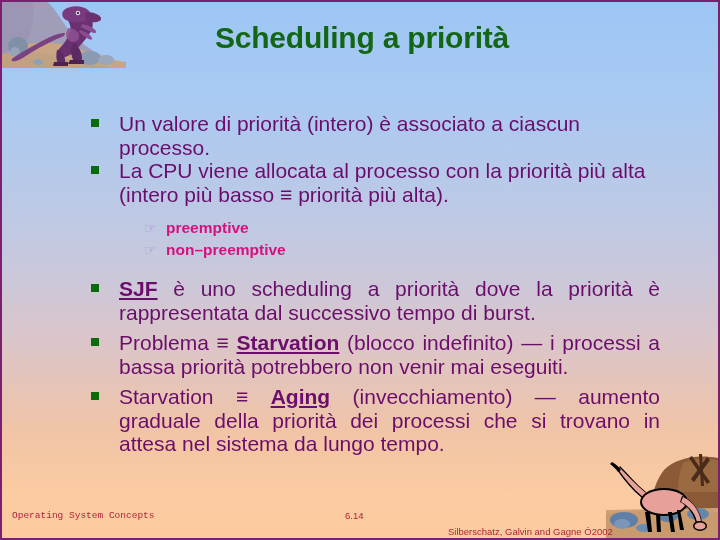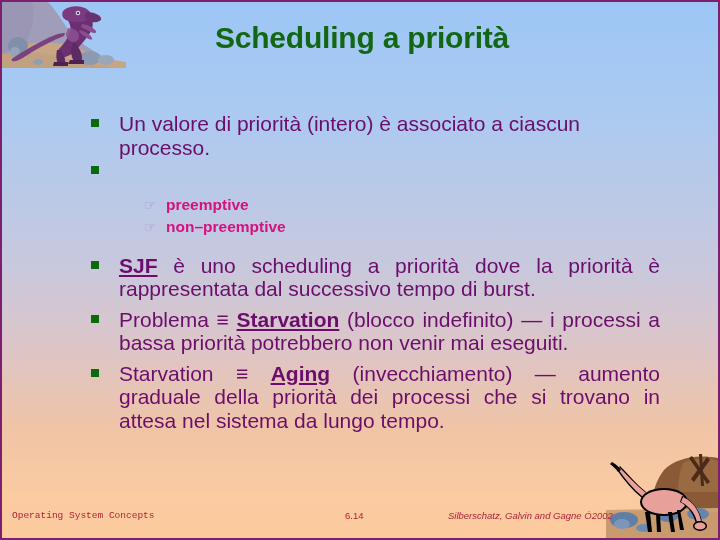--- a/index.html
+++ b/index.html
@@ -128,21 +128,21 @@
     position: absolute;
     left: 0;
     bottom: 14px;
     width: 720px;
     height: 14px;
     font-size: 9.5px;
     color: #b0243a;
   }
   #footer-left   { position: absolute; left: 10px;  top: 0; font-family: Liberation Mono, monospace; }
   #footer-center { position: absolute; left: 343px; top: 0; text-align: right; }
-  #footer-right  { position: absolute; left: 446px; top: 0; font-style: italic; }
+  #footer-right  { position: absolute; left: 446px; top: 16px; }
 </style>
 </head>
 <body>
 
 <div id="slide">
 
   <div id="art-topleft">
     <svg width="134" height="74" viewBox="0 0 134 74" xmlns="http://www.w3.org/2000/svg">
 
       <path d="M0,0 L58,0 C70,8 82,22 96,34 C108,44 122,52 134,56 L134,0 Z" fill="#9ea0c4" opacity="0"></path>
@@ -186,21 +186,22 @@
 
   <div id="body-area">
 
     <div class="lvl1 nojust">
       <span class="sq"></span>
       <span>Un  valore di priorità (intero) è associato a ciascun processo.</span>
     </div>
 
     <div class="lvl1 nojust">
       <span class="sq"></span>
-      <br>
+      <span>La   CPU   viene  allocata  al processo con la priorità più alta</span><br>
+      <span>(intero più basso ≡  priorità più alta).</span>
     </div>
 
     <div class="sp-sm"></div>
 
     <div class="sublist">
       <div class="lvl2">
         <span class="hand">☞</span>
         <span>preemptive</span>
       </div>
       <div class="lvl2">

